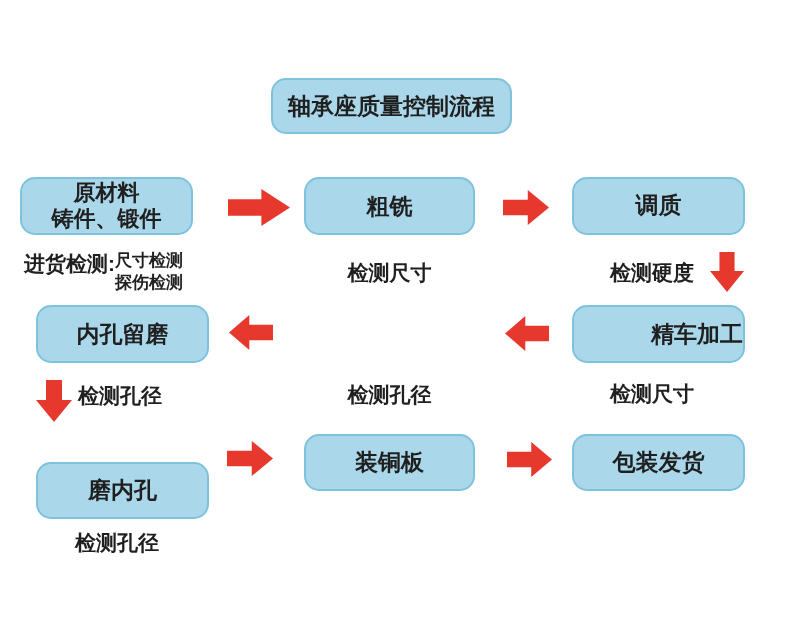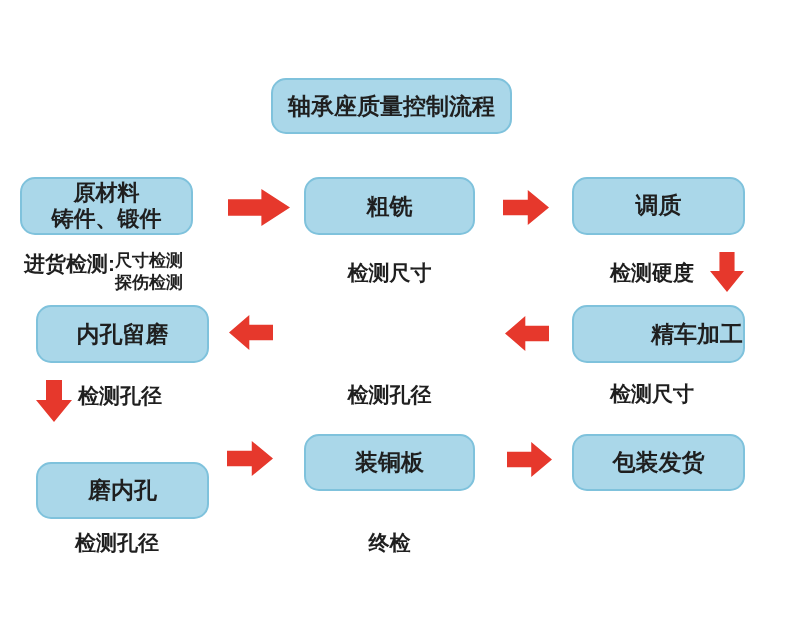--- a/index.html
+++ b/index.html
@@ -147,15 +147,14 @@
         <polygon points="0,10 28,10 28,0 52,18 28,36 28,26 0,26"></polygon>
       </svg>
   </div>
   <div class="arrow" style="left:507px; top:442px; width:45px; height:35px;">
     <svg viewBox="0 0 52 36" preserveAspectRatio="none">
         <polygon points="0,10 28,10 28,0 52,18 28,36 28,26 0,26"></polygon>
       </svg>
   </div>
 
   <div class="note" style="left:75px; top:529px;">检测孔径</div>
-  <div class="note centered" style="left:304px; top:529px; width:171px;">终检</div>
 
 </div>
 
 </body></html>

